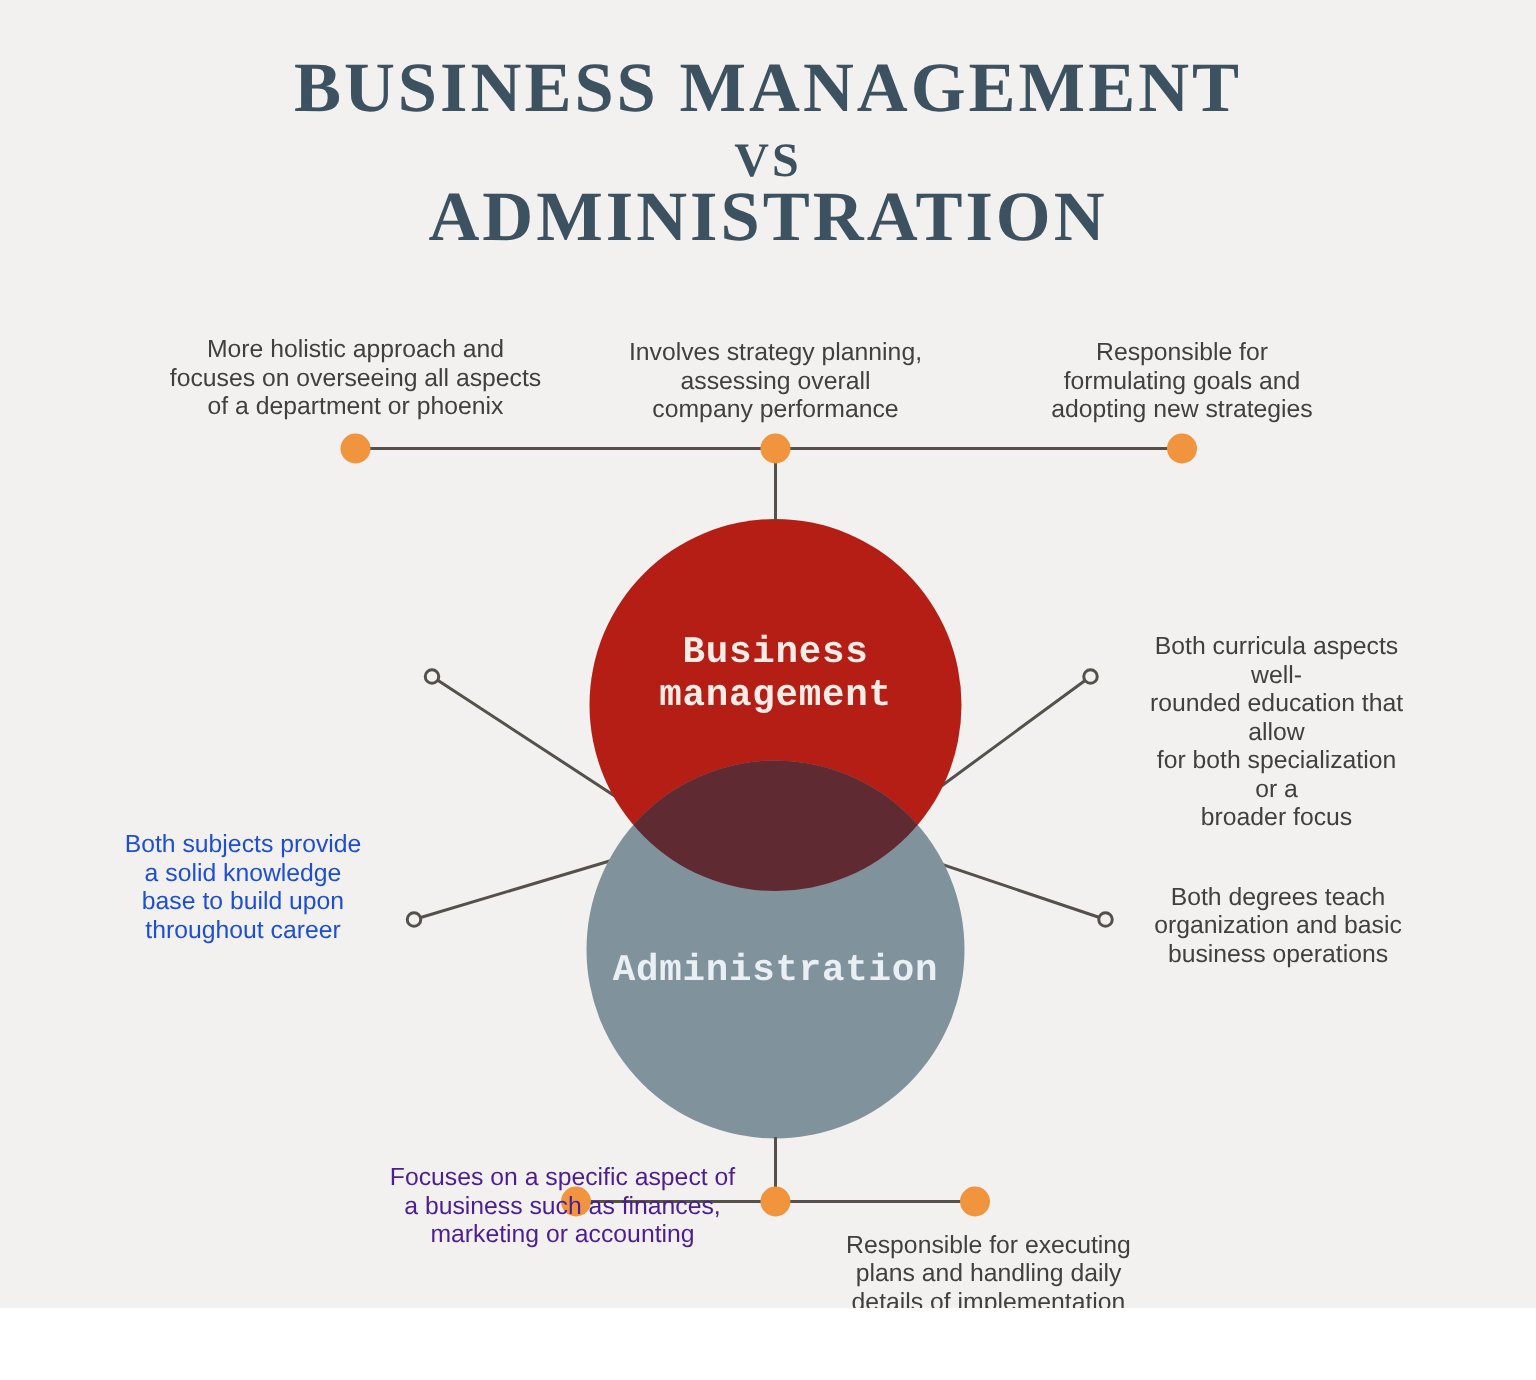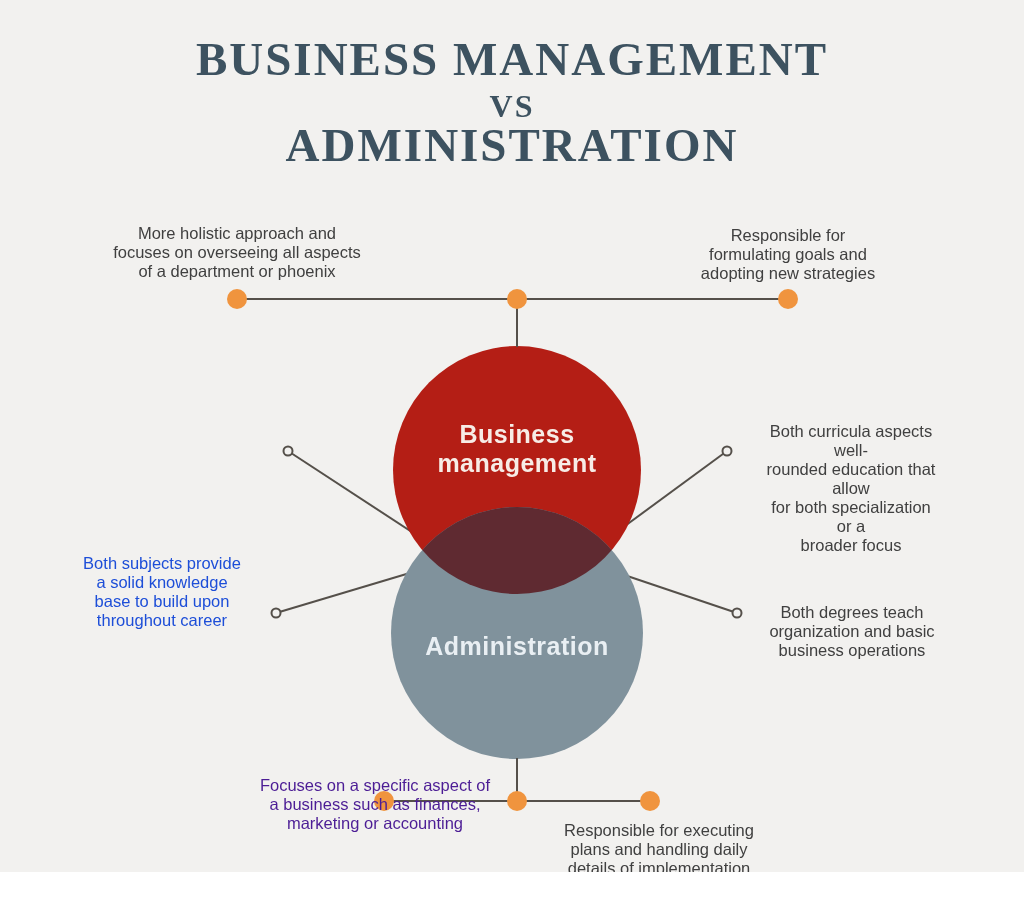--- a/index.html
+++ b/index.html
@@ -23,21 +23,21 @@
 
   .callout {
     position:absolute; transform:translateX(-50%);
     text-align:center; white-space:pre-line;
     font-size:16.5px; line-height:19px;
   }
 
   .circle-label {
     position:absolute; left:517px; transform:translateX(-50%);
     text-align:center; white-space:pre-line;
-    font-family:Liberation Sans, sans-serif;
+    font-family:Liberation Mono, monospace;
     font-weight:bold; font-size:25px; line-height:29px;
     letter-spacing:0.5px;
   }
   #label-business { top:420px; }
   #label-administration { top:632px; }
 
   #footer-url {
     position:absolute; right:34px; top:876px;
     font-size:17.5px;
   }
@@ -84,33 +84,36 @@
     <circle cx="650" cy="801" r="10" fill="#f0943e"></circle>
   </svg>
 
   <div class="title-line" id="title-line1" style="color: rgb(61, 82, 96);">BUSINESS MANAGEMENT</div>
   <div class="title-line" id="title-line2" style="color: rgb(61, 82, 96);">VS</div>
   <div class="title-line" id="title-line3" style="color: rgb(61, 82, 96);">ADMINISTRATION</div>
 
   <div class="callout" style="left: 237px; top: 224px; color: rgb(64, 64, 64);">More holistic approach and
 focuses on overseeing all aspects
 of a department or phoenix</div>
+  <div class="callout" style="left: 517px; top: 226px; color: rgb(64, 64, 64);">Involves strategy planning,
+assessing overall
+company performance</div>
   <div class="callout" style="left: 788px; top: 226px; color: rgb(64, 64, 64);">Responsible for
 formulating goals and
 adopting new strategies</div>
 
   <div class="callout" style="left: 162px; top: 554px; color: #1d4ed8;">Both subjects provide
 a solid knowledge
 base to build upon
 throughout career</div>
   <div class="callout" style="left: 851px; top: 422px; color: rgb(64, 64, 64);">Both curricula aspects well-
 rounded education that allow
 for both specialization or a
 broader focus</div>
-  <div class="callout" style="left: 852px; top: 603px; color: rgb(64, 64, 64);">Both degrees teach
+  <div class="callout" style="left: 852px; top: 589px; color: rgb(64, 64, 64);">Both degrees teach
 organization and basic
 business operations</div>
 
   <div class="callout" style="left: 375px; top: 776px; color: #4c1d95;">Focuses on a specific aspect of
 a business such as finances,
 marketing or accounting</div>
   <div class="callout" style="left: 659px; top: 821px; color: rgb(64, 64, 64);">Responsible for executing
 plans and handling daily
 details of implementation</div>
 

